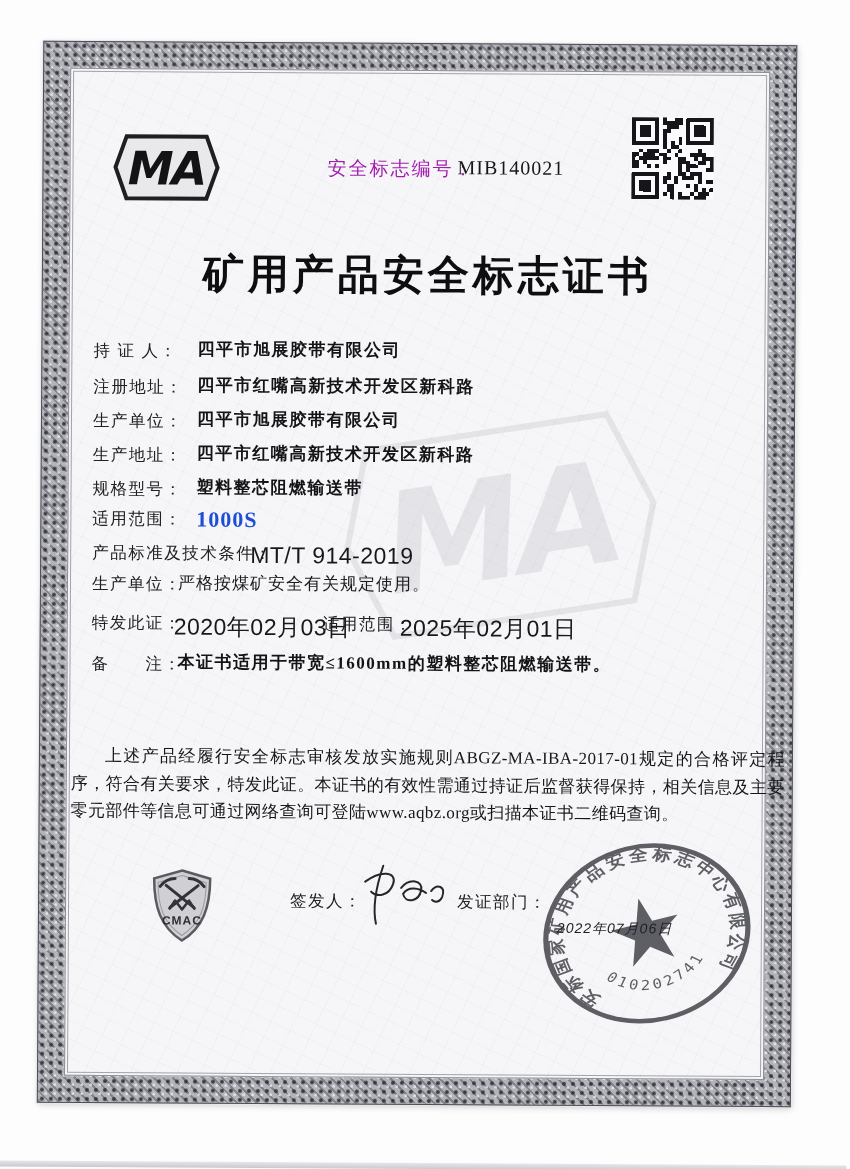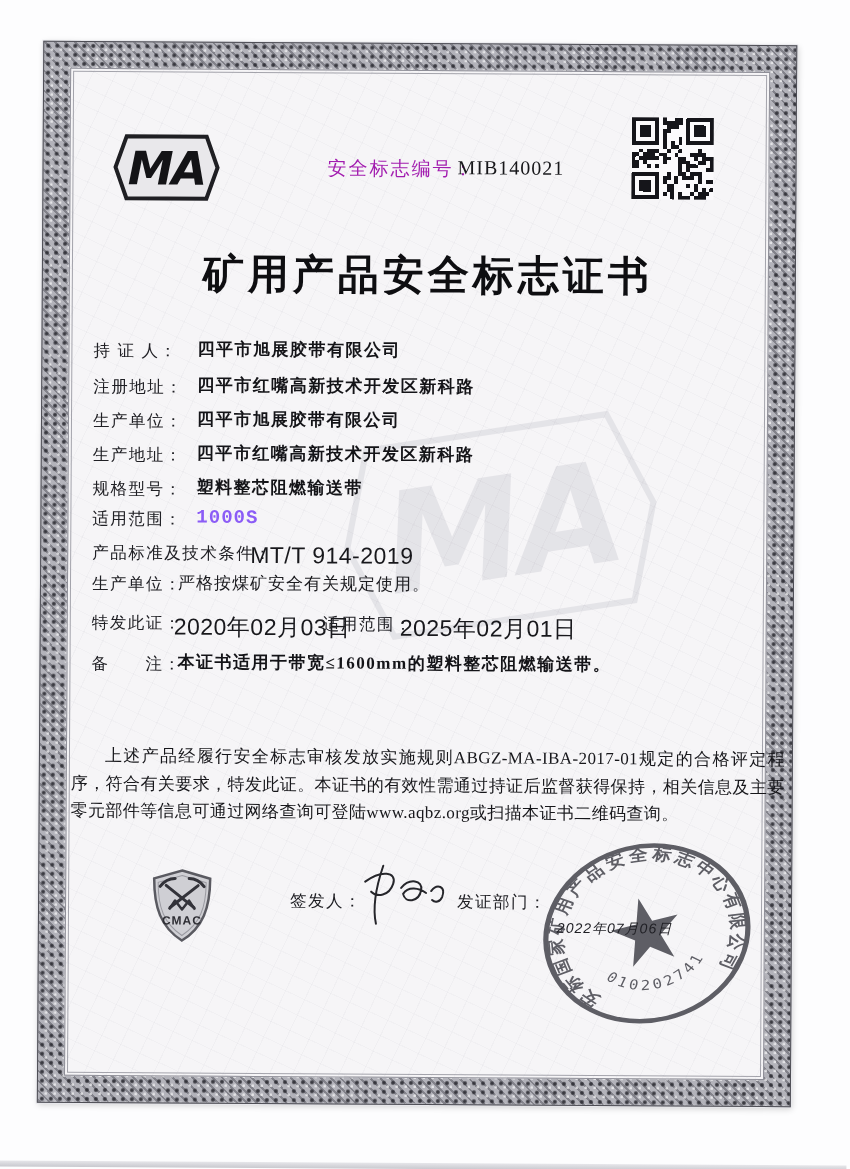--- a/index.html
+++ b/index.html
@@ -24,21 +24,21 @@
     box-shadow:inset 0 0 0 2px #f6f5f7, inset 0 0 0 3px #a3a3ab;
   }
   .paper-inner::before{
     content:"";position:absolute;inset:0;pointer-events:none;
     background-image:
       repeating-linear-gradient(115deg, rgba(130,130,148,.05) 0 1px, transparent 1px 21px),
       repeating-linear-gradient(25deg, rgba(130,130,148,.045) 0 1px, transparent 1px 17px);
   }
   .lbl{font-family:"Liberation Sans",sans-serif;font-weight:500;font-size:16.5px;line-height:22px;letter-spacing:1.5px;color:#202025;white-space:pre;}
   .val{font-family:"Liberation Serif",serif;font-weight:700;font-size:17px;line-height:23px;letter-spacing:1.5px;color:#141418;white-space:pre;}
-  .val-sans-b{font-family:Liberation Mono, monospace;font-weight:700;font-size:19px;letter-spacing:1px;color:#8b5cf6;}
+  .val-sans-b{font-family:Liberation Serif, serif;font-weight:700;font-size:22px;letter-spacing:1px;color:#1d4ed8;}
   .val-sans{font-family:"Liberation Sans",sans-serif;font-weight:500;font-size:23px;letter-spacing:.5px;color:#18181c;}
   .val-kai{font-family:"Liberation Serif",serif;font-weight:400;font-size:17px;letter-spacing:1px;color:#1a1a1e;}
   .cert-no{font-family:Liberation Mono, monospace;font-size:19px;letter-spacing:2px;color:#a21caf;}
   .cert-no-val{font-family:"Liberation Serif",serif;font-size:20px;letter-spacing:1px;color:#17171a;}
   .title{left:66px;top:248px;width:720px;text-align:center;font-family:"Liberation Serif",serif;
          font-weight:700;font-size:41px;letter-spacing:4px;color:#0e0e11;}
   .statement{left:72px;top:744px;width:714px;font-family:"Liberation Serif",serif;font-size:17px;
              line-height:27.5px;letter-spacing:.4px;color:#17171b;text-indent:2em;text-align:justify;}
   .stamp-ring{font-family:"Liberation Serif",serif;font-size:16px;font-weight:600;letter-spacing:3.2px;fill:#45454d;}
   .stamp-serial{font-family:"DejaVu Sans Mono",monospace;font-size:13.5px;letter-spacing:3px;fill:#45454d;}

